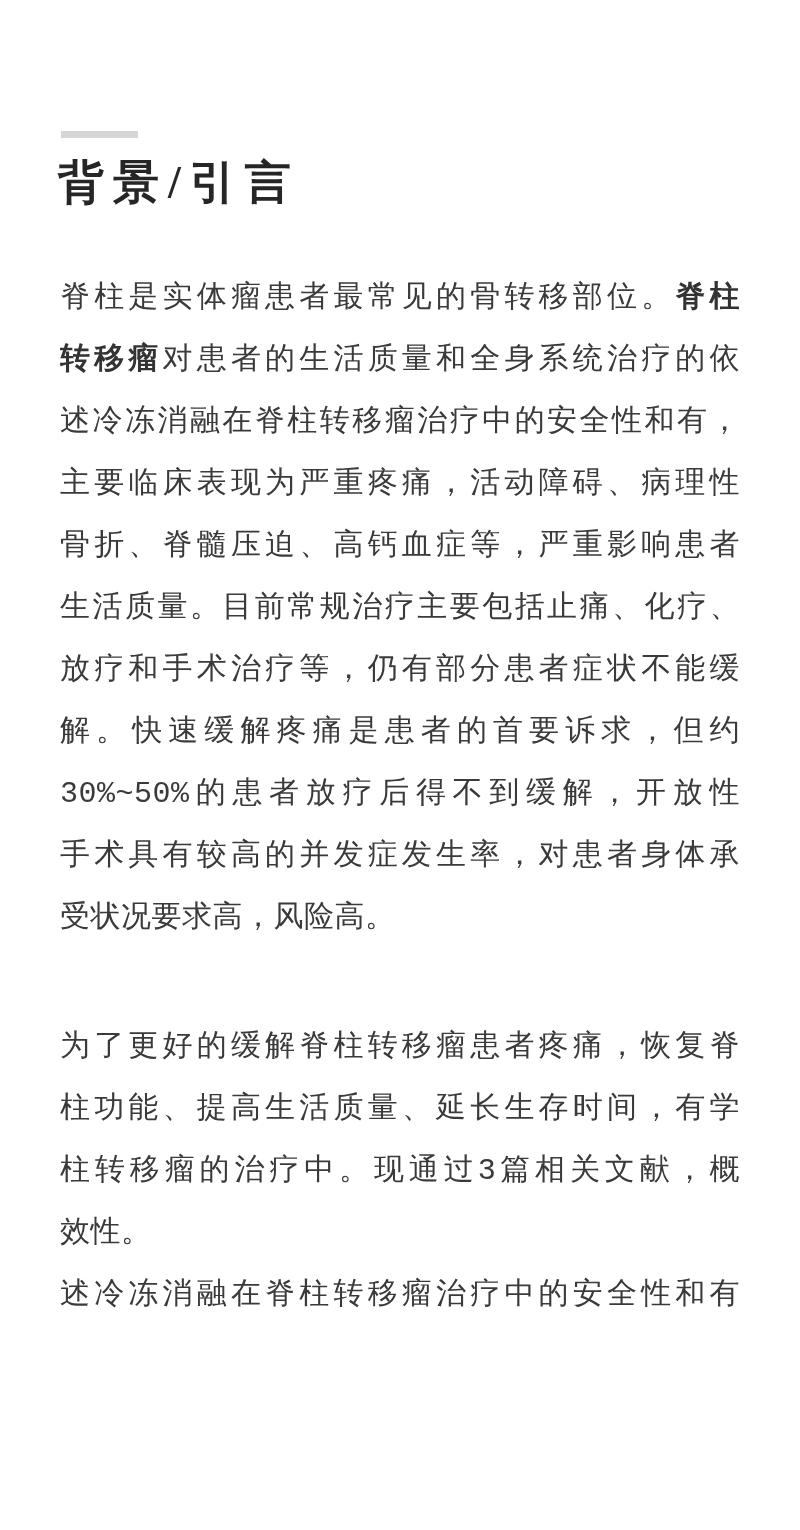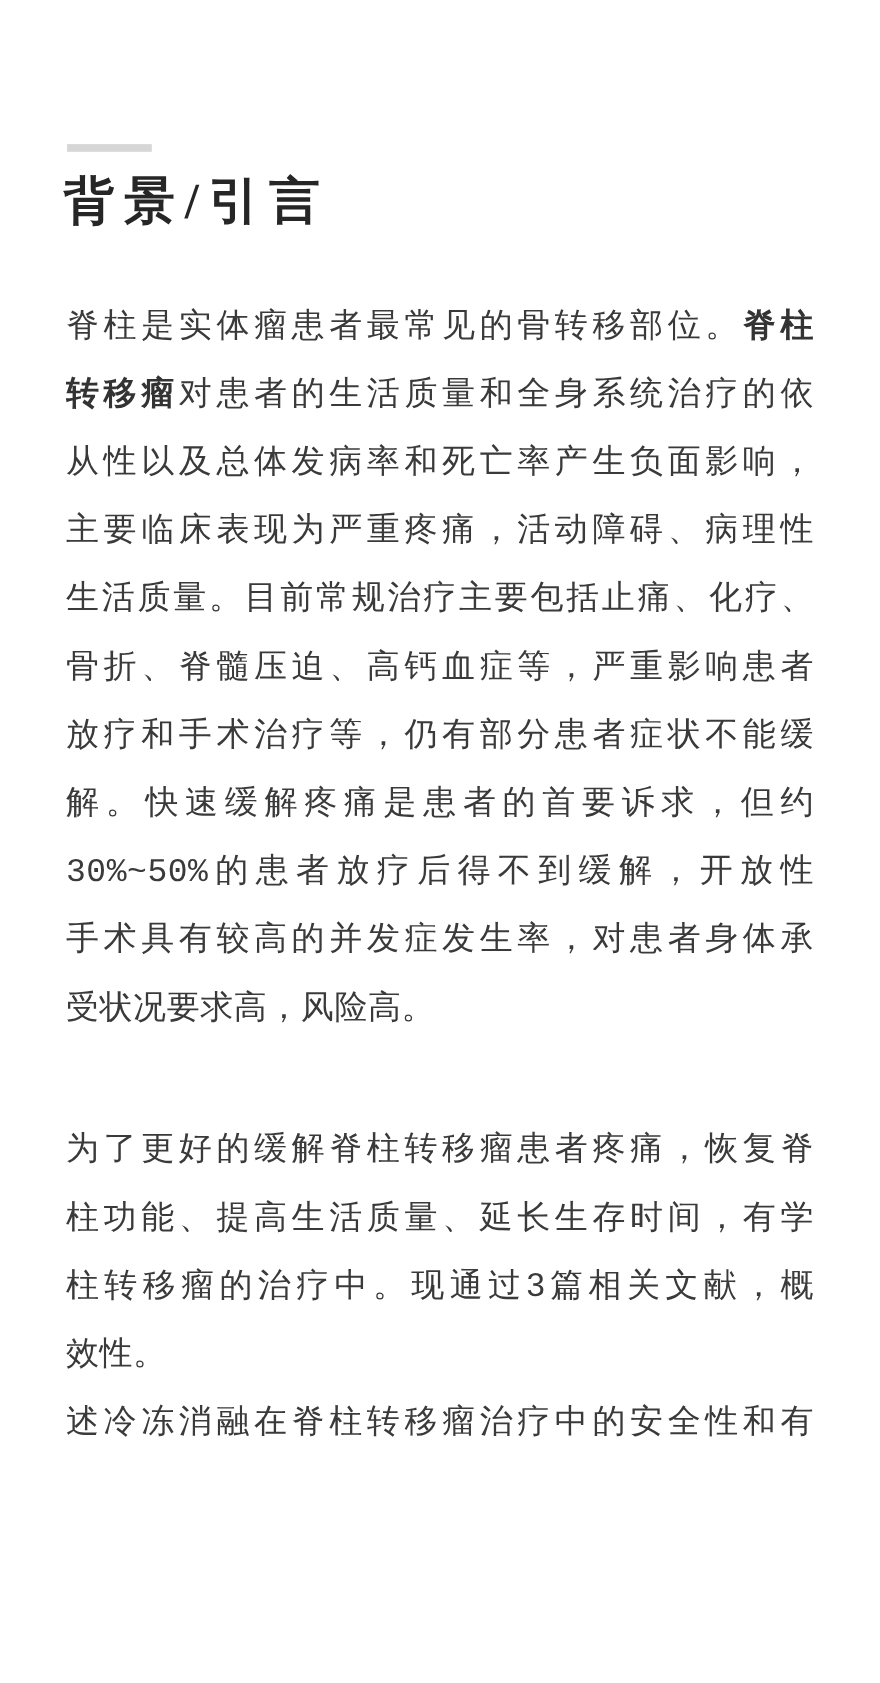--- a/index.html
+++ b/index.html
@@ -64,24 +64,24 @@
 </style>
 </head>
 <body>
 
 <div class="page" style="background: rgb(255, 255, 255);">
   <div class="decor-bar" style="background: rgb(214, 214, 214);"></div>
   <h1 class="section-heading" style="color: rgb(38, 38, 38);">背景/引言</h1>
   <div class="para para-1" style="color: rgb(58, 58, 58); font-family: Liberation Mono, monospace;">
       <div class="line"><span>脊柱是实体瘤患者最常见的骨转移部位。</span><span class="bold">脊柱</span></div>
       <div class="line"><span class="bold">转移瘤</span><span>对患者的生活质量和全身系统治疗的依</span></div>
-      <div class="line"><span>从性以及总体发病率和死亡率产生负面影响，</span></div>
+      <div class="line"><span>述冷冻消融在脊柱转移瘤治疗中的安全性和有，</span></div>
       <div class="line"><span>主要临床表现为严重疼痛，活动障碍、病理性</span></div>
+      <div class="line"><span>骨折、脊髓压迫、高钙血症等，严重影响患者</span></div>
       <div class="line"><span>生活质量。目前常规治疗主要包括止痛、化疗、</span></div>
-      <div class="line"><span>骨折、脊髓压迫、高钙血症等，严重影响患者</span></div>
       <div class="line"><span>放疗和手术治疗等，仍有部分患者症状不能缓</span></div>
       <div class="line"><span>解。快速缓解疼痛是患者的首要诉求，但约</span></div>
       <div class="line"><span>30%~50%的患者放疗后得不到缓解，开放性</span></div>
       <div class="line"><span>手术具有较高的并发症发生率，对患者身体承</span></div>
       <div class="line last"><span>受状况要求高，风险高。</span></div>
     </div>
   <div class="para para-2" style="color: rgb(58, 58, 58);">
       <div class="line"><span>为了更好的缓解脊柱转移瘤患者疼痛，恢复脊</span></div>
       <div class="line"><span>柱功能、提高生活质量、延长生存时间，有学</span></div>
       <div class="line"><span>柱转移瘤的治疗中。现通过3篇相关文献，概</span></div>

